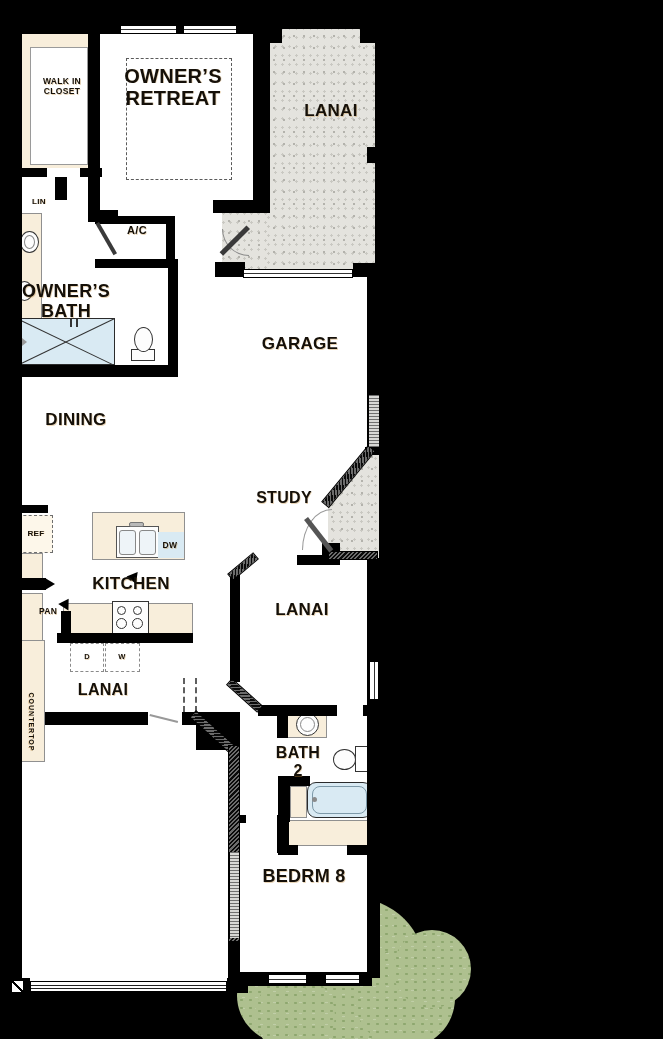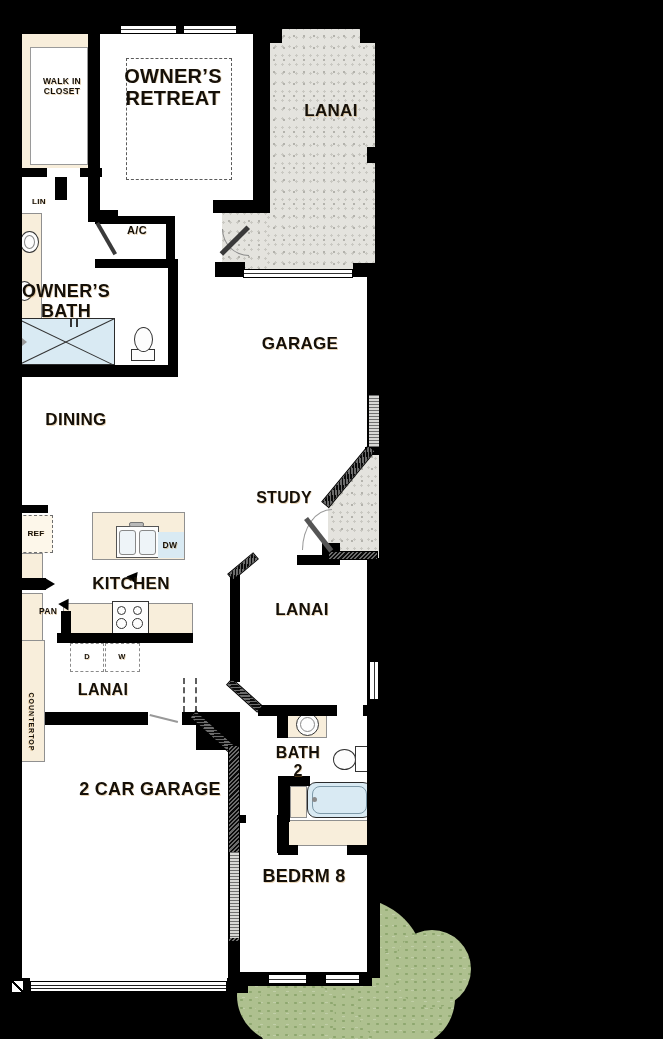--- a/index.html
+++ b/index.html
@@ -210,21 +210,20 @@
   <div class="lbl" style="left:66px;top:301px;font-size:18px;">OWNER’S
 BATH</div>
   <div class="lbl" style="left:300px;top:344px;font-size:17px;">GARAGE</div>
   <div class="lbl" style="left:76px;top:420px;font-size:17px;">DINING</div>
   <div class="lbl" style="left:284px;top:498px;font-size:16px;">STUDY</div>
   <div class="lbl" style="left:131px;top:584px;font-size:17px;">KITCHEN</div>
   <div class="lbl" style="left:302px;top:610px;font-size:17px;">LANAI</div>
   <div class="lbl" style="left:103px;top:690px;font-size:16px;">LANAI</div>
   <div class="lbl" style="left:298px;top:762px;font-size:16px;">BATH
 2</div>
-  <div class="lbl" style="left:150px;top:789px;font-size:18px;">2 CAR GARAGE</div>
   <div class="lbl" style="left:304px;top:876px;font-size:18px;">BEDRM 8</div>
   <div class="lbl" style="left:36px;top:534px;font-size:8px;">REF</div>
   <div class="lbl" style="left:48px;top:612px;font-size:8.5px;">PAN</div>
   <div class="lbl" style="left:170px;top:546px;font-size:8.5px;">DW</div>
   <div class="lbl" style="left:87px;top:657px;font-size:7.5px;">D</div>
   <div class="lbl" style="left:122px;top:657px;font-size:7.5px;">W</div>
   <div class="lbl" style="left:31px;top:722px;font-size:7px;writing-mode:vertical-rl;letter-spacing:1px;transform:translate(-50%,-50%);">COUNTERTOP</div>
 
 </div>
 

